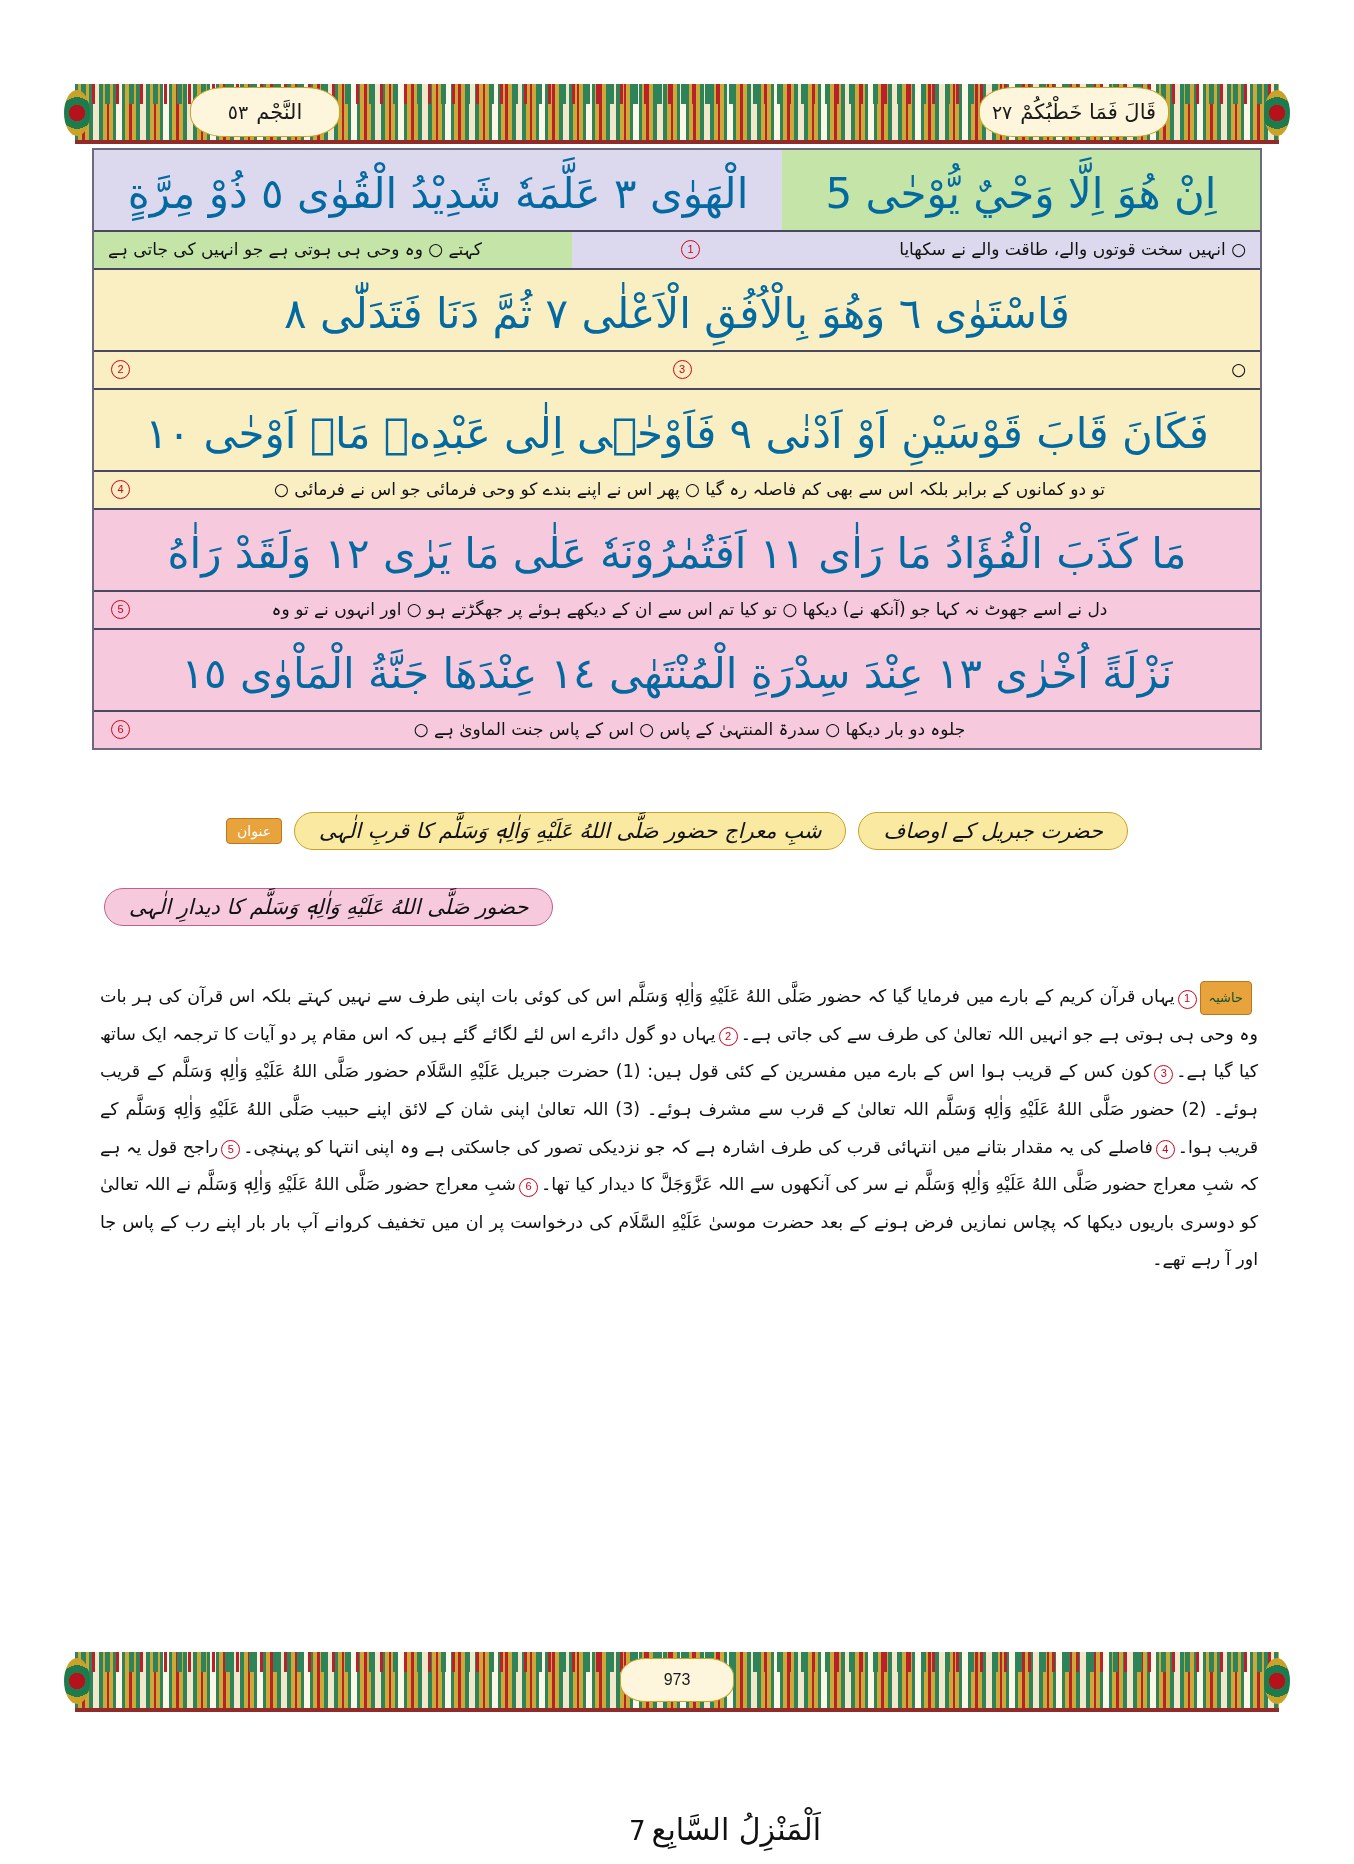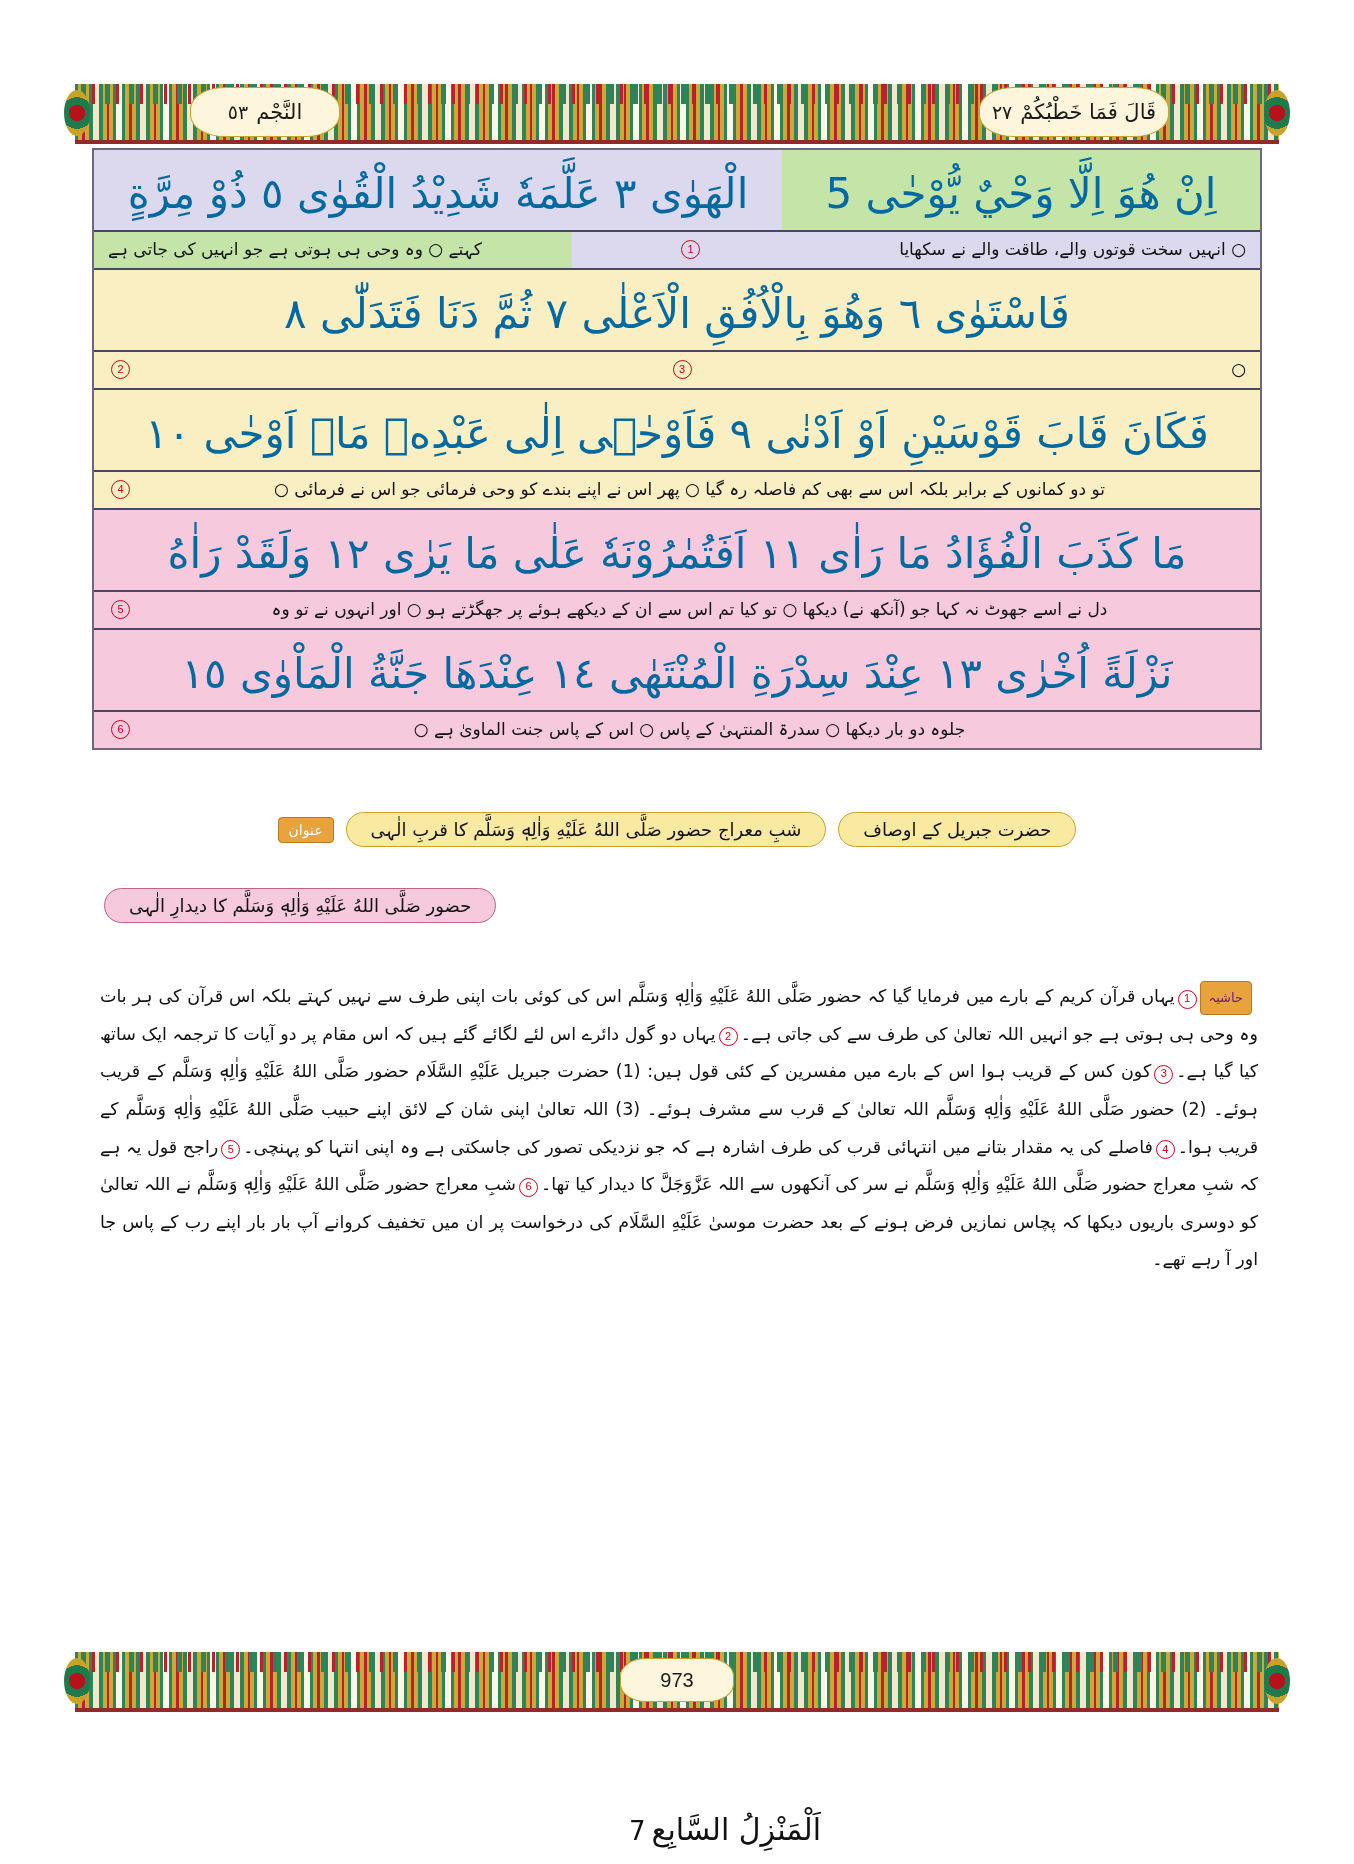--- a/index.html
+++ b/index.html
@@ -83,21 +83,21 @@
 
   
   .page-plaque {
     position:absolute;
     top:1658px; left:50%; transform:translateX(-50%);
     width:114px; height:44px;
     background:#fdf6dc;
     border:1.5px solid #c9a227;
     border-radius:26px/18px;
     display:flex; align-items:center; justify-content:center;
-    font-size:20px; color:#1a1a1a;
+    font-size:16px; color:#1a1a1a;
     z-index:5;
     font-family:"Liberation Sans", sans-serif;
   }
 
   
   .quran-area {
     position:absolute;
     top:148px; left:92px; width:1170px;
     border:2px solid #6b6880;
     display:flex; flex-direction:column;
@@ -174,45 +174,46 @@
     font-family:"DejaVu Sans", sans-serif;
     font-size:14px;
     padding:4px 10px;
     direction:rtl;
     white-space:nowrap;
   }
   .badge-pill {
     border-radius:22px;
     padding:6px 24px;
     font-family:"DejaVu Sans", sans-serif;
-    font-size:18px;
+    font-size:21px;
     direction:rtl;
     white-space:nowrap;
     color:#111;
+    font-style:italic;
   }
   .pill-yellow { background:#fae9a0; border:1.5px solid #c9a227; }
   .pill-pink   { background:#f6c9dd; border:1.5px solid #c06090; }
 
   
   .footnote-area {
     position:absolute;
     top:978px; left:100px; width:1158px;
     direction:rtl;
     font-family:"DejaVu Sans", sans-serif;
     font-size:17.5px;
     line-height:2.15;
     color:#111;
     text-align:justify;
   }
   .fn-badge {
     display:inline-block;
     background:#e8a33d;
     border:1px solid #b9781f;
     border-radius:4px;
-    color:#701a75;
+    color:#14532d;
     font-size:13px;
     padding:2px 8px;
     margin-inline-start:6px;
   }
   .footnote-area .marker { transform:translateY(2px); }
 
   
   .footer-title {
     position:absolute;
     top:1812px; left:0; width:100%;

